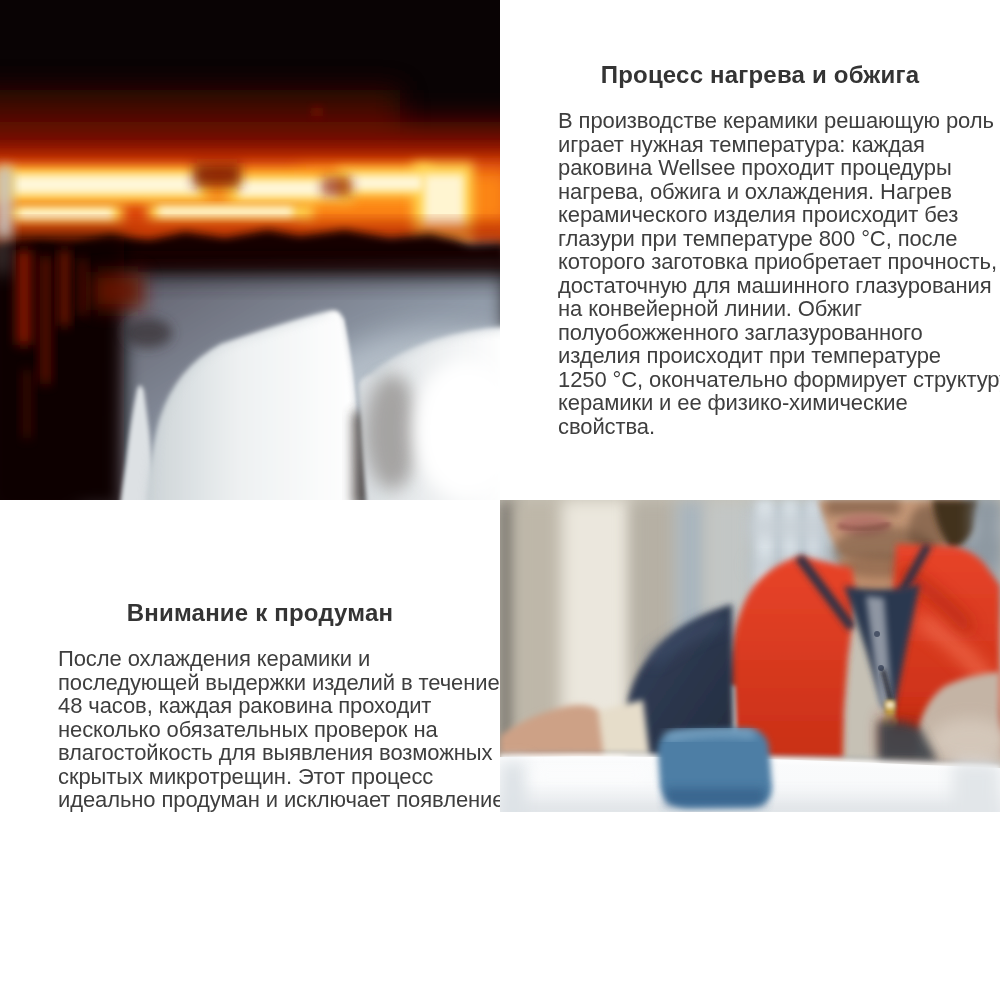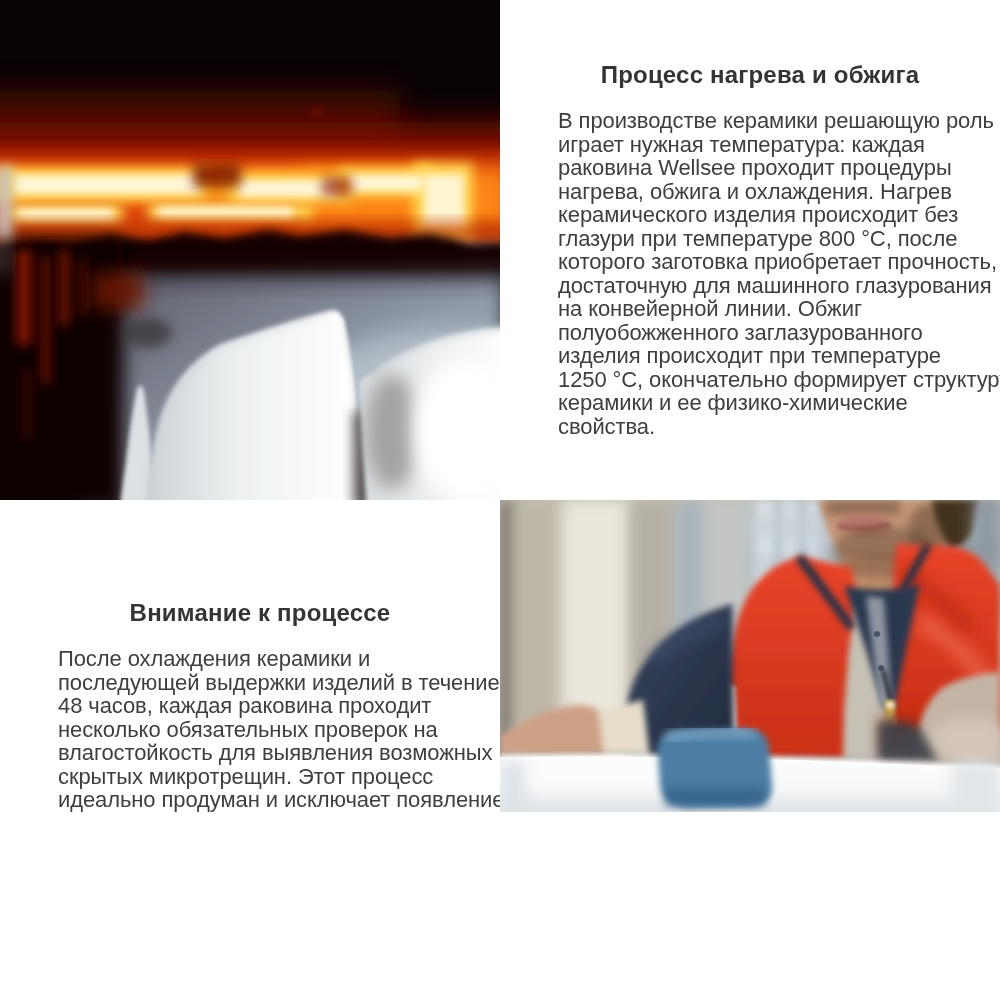--- a/index.html
+++ b/index.html
@@ -119,21 +119,21 @@
 достаточную для машинного глазурования
 на конвейерной линии. Обжиг
 полуобожженного заглазурованного
 изделия происходит при температуре
 1250 °C, окончательно формирует структуру
 керамики и ее физико-химические
 свойства.</p>
   </div>
 
   <div class="text-cell tc-bl">
-    <h2 class="sec-title">Внимание к процессе</h2>
+    <h2 class="sec-title">Внимание к продуман</h2>
     <p class="sec-body">После охлаждения керамики и
 последующей выдержки изделий в течение
 48 часов, каждая раковина проходит
 несколько обязательных проверок на
 влагостойкость для выявления возможных
 скрытых микротрещин. Этот процесс
 идеально продуман и исключает появление
 каких-либо изъянов в керамике Wellsee в
 процессе эксплуатации, что позволяет
 предоставить расширенную гарантию

